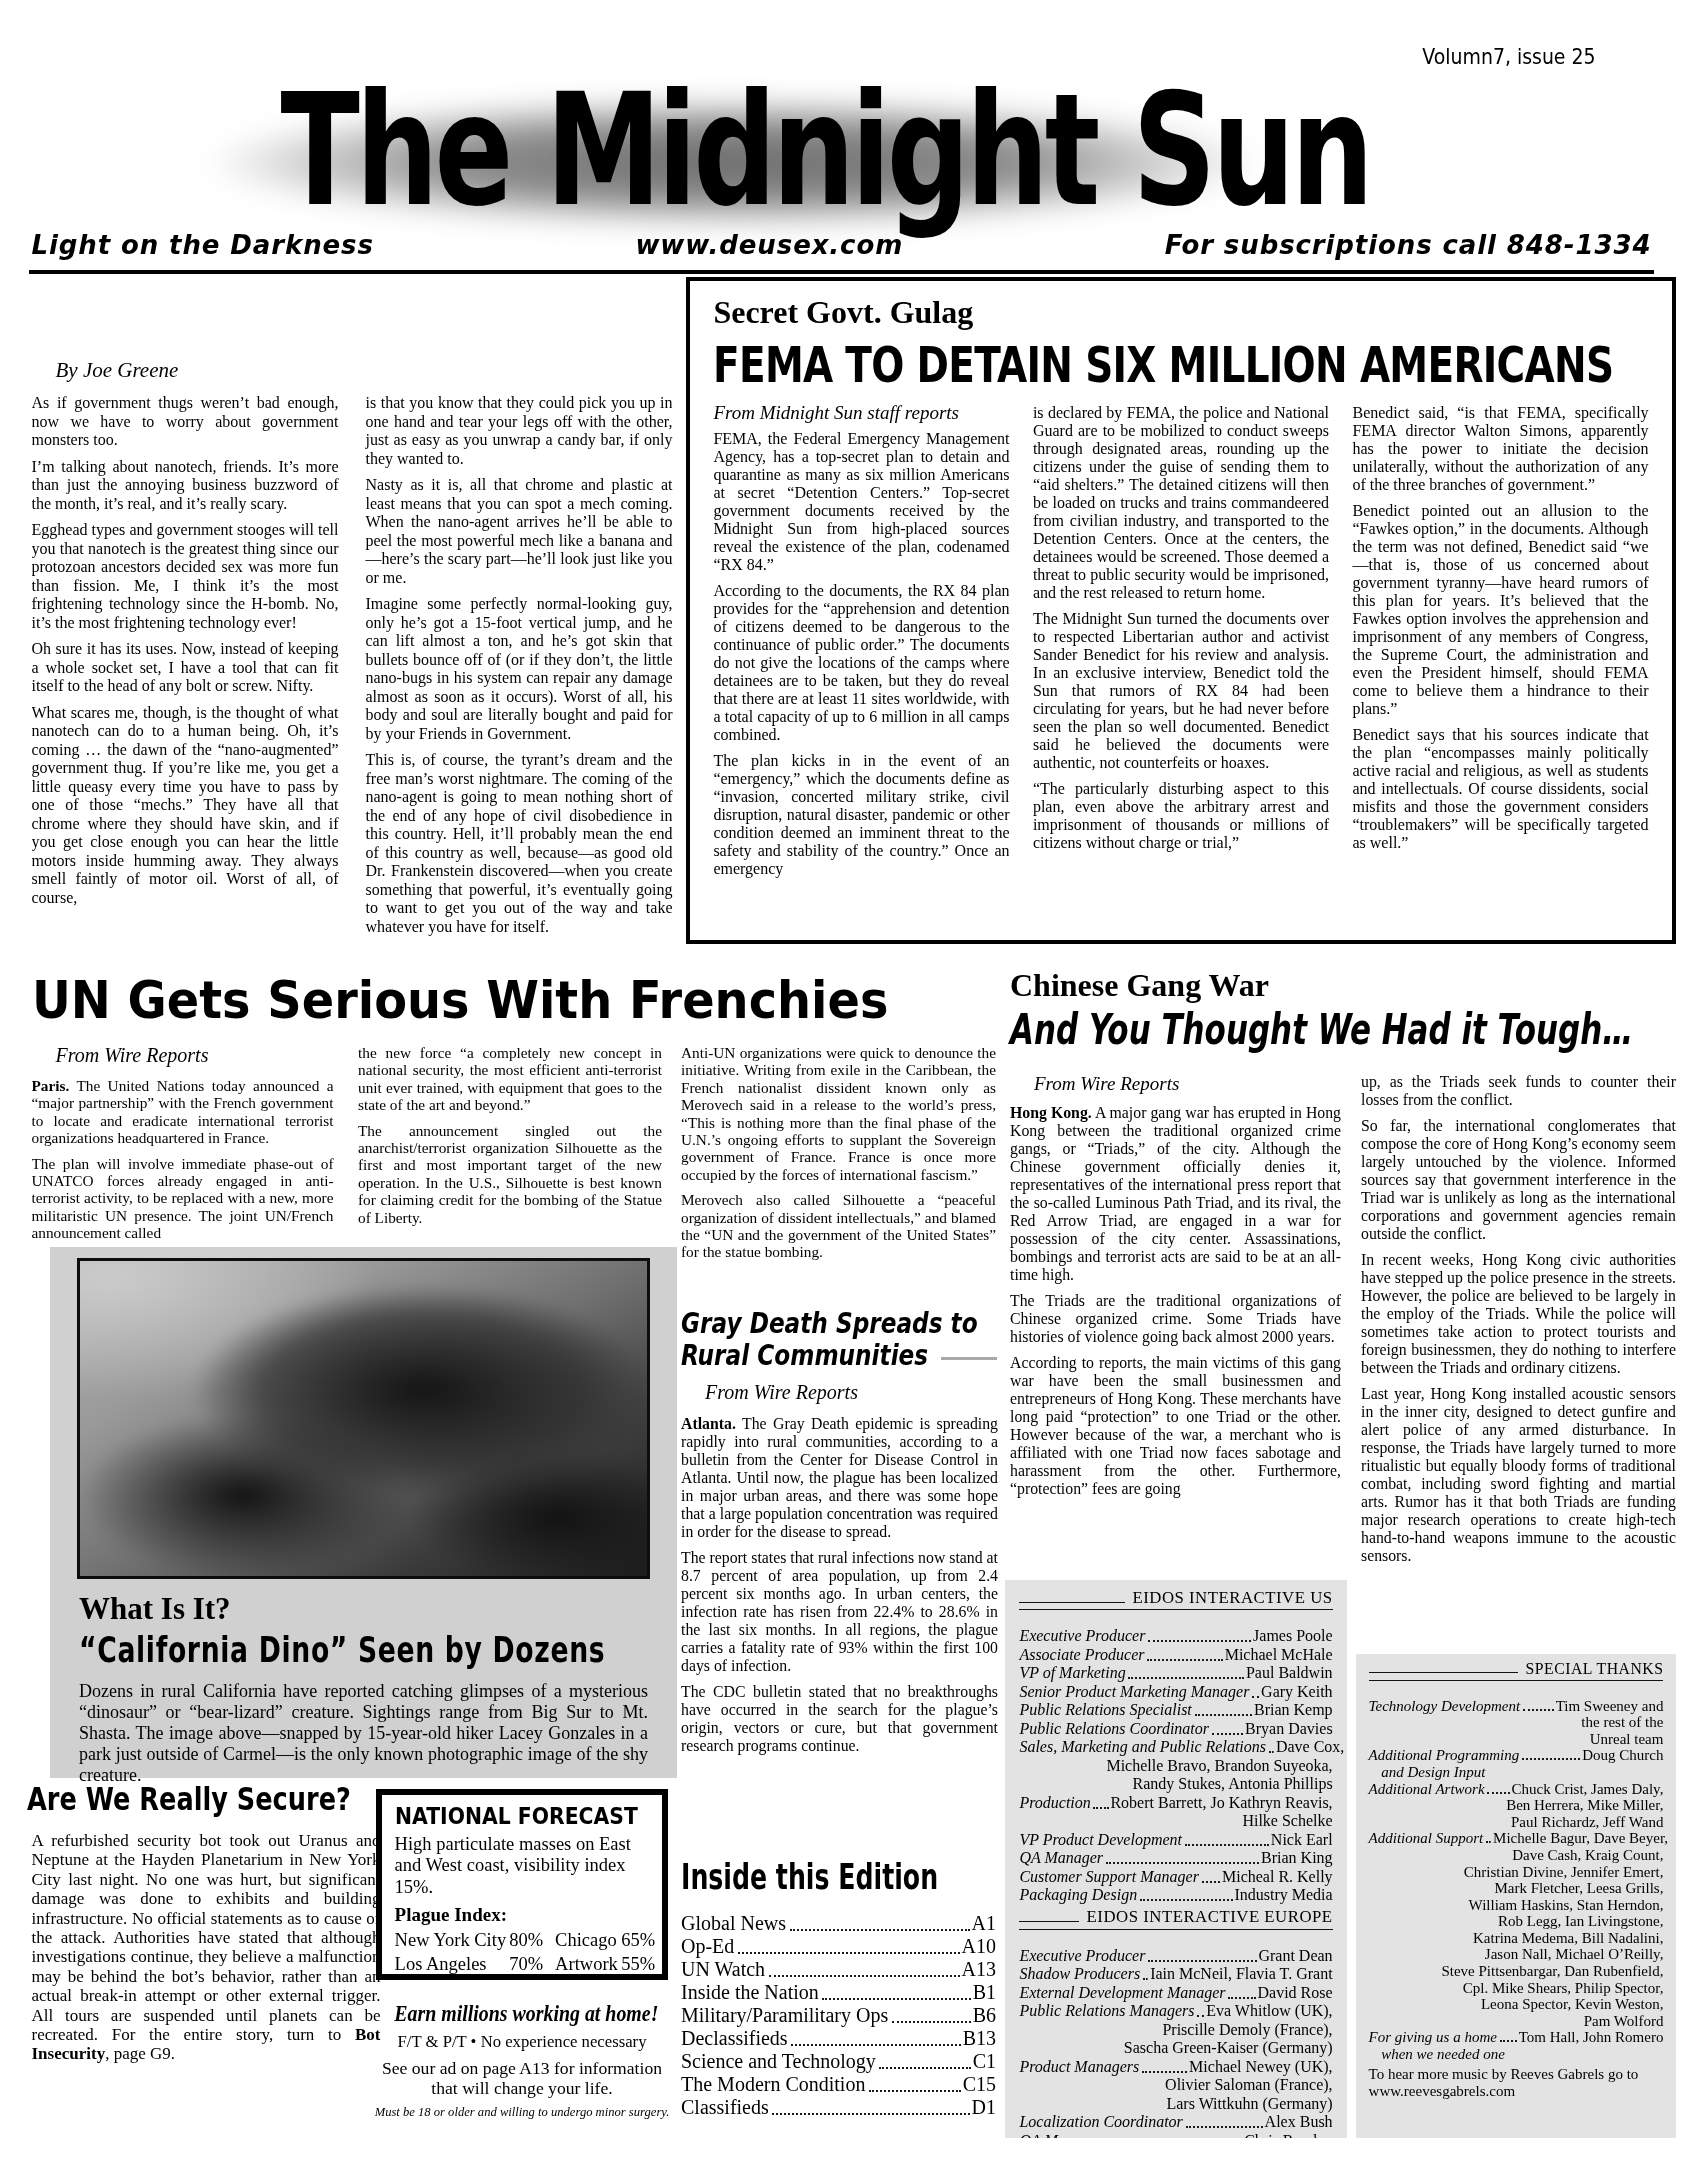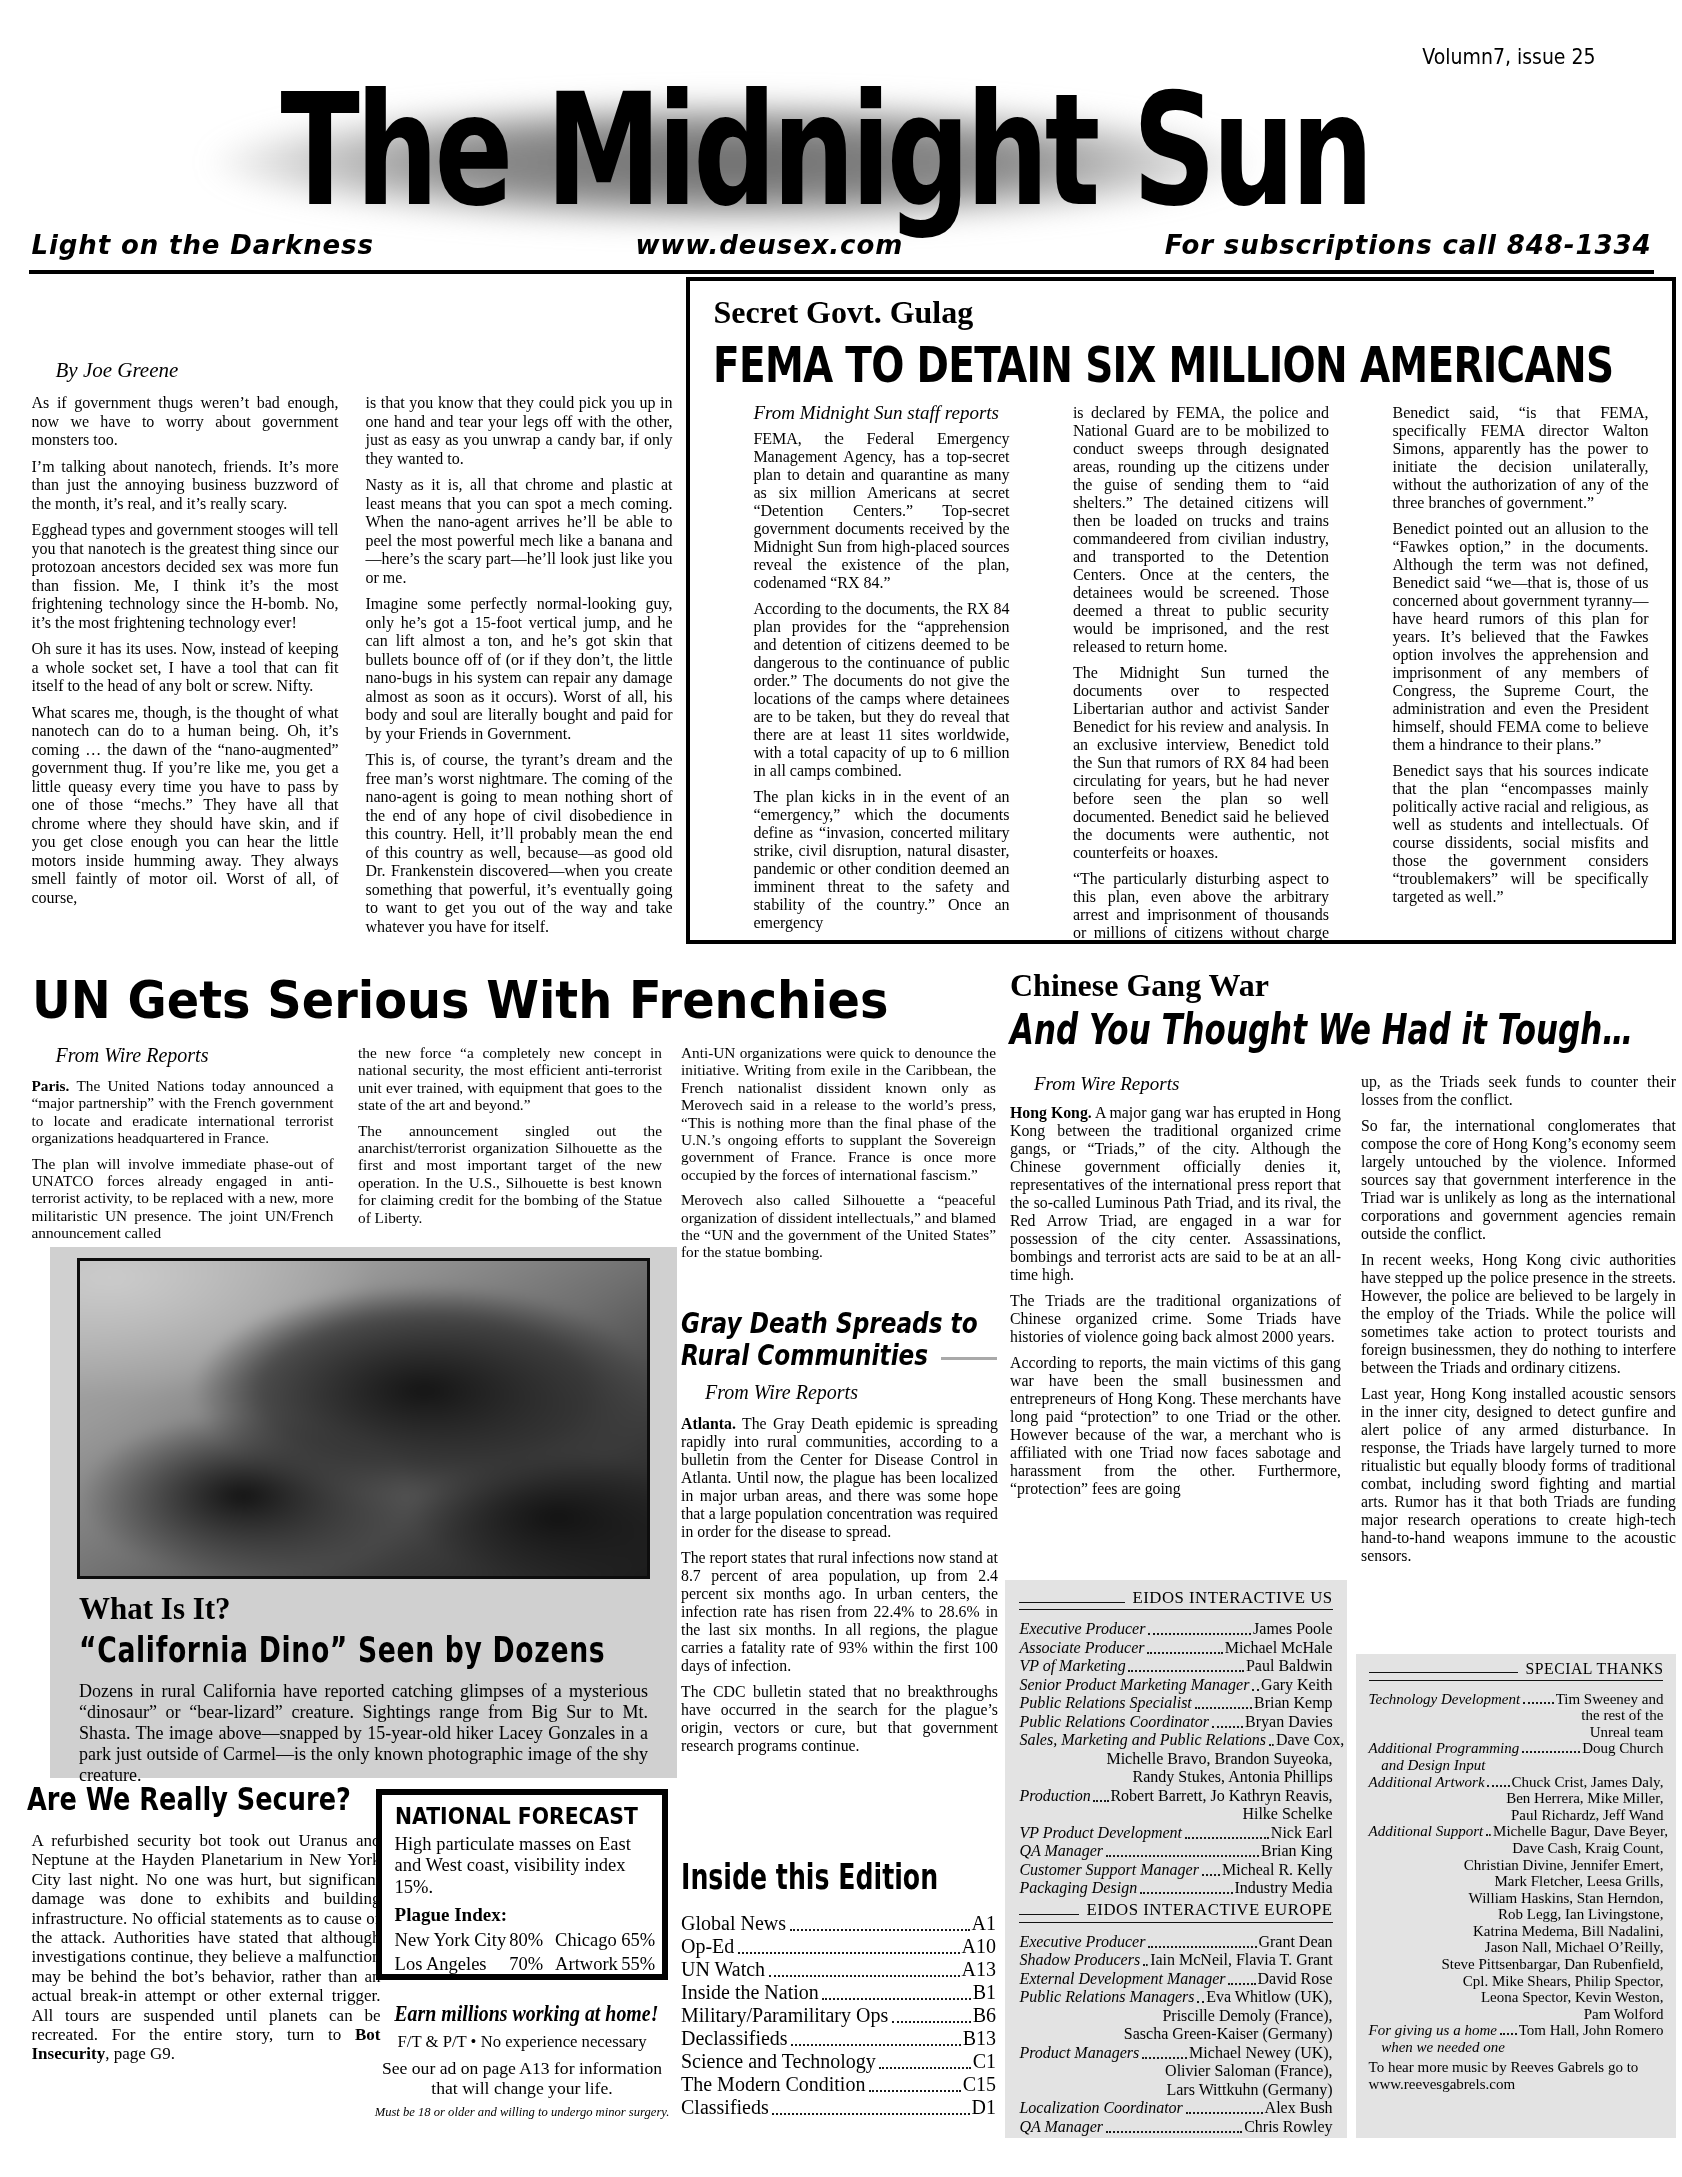--- a/index.html
+++ b/index.html
@@ -34,21 +34,21 @@
            font-size:16px;line-height:18.5px;overflow:hidden;}
   .ss-cols .col{flex:1;}
   
   .fema-box{position:absolute;left:686px;top:277px;width:990px;height:667px;
             border:4.5px solid #000;box-sizing:border-box;padding:12.6px 23.4px;overflow:hidden;}
   .fema-kicker{font-size:32px;}
   .fema-head{margin-top:7.2px;font-family:"DejaVu Sans",sans-serif;font-weight:bold;font-size:50px;
              letter-spacing:-0.9px;line-height:1.08;}
   .fema-head .sx{transform:scaleX(.78);}
   .fema-cols{margin-top:12.6px;display:flex;gap:23.4px;font-size:16px;line-height:18px;}
-  .fema-cols .col{flex:1;margin-left:40px;}
+  .fema-cols .col{flex:1;}
   .fema-byline{font-style:italic;font-size:19px;margin:0 0 7.2px 0 !important;text-align:left !important;}
   
   .un-head{position:absolute;left:31.5px;top:970px;font-family:"DejaVu Sans",sans-serif;
            font-weight:bold;font-size:52px;}
   .un-head .sx{transform:scaleX(.92);}
   .un-byline{position:absolute;left:31.5px;top:1044px;font-size:20px;}
   .un-col{position:absolute;font-size:15.3px;line-height:17.4px;overflow:hidden;}
   #un-col1{left:31.5px;top:1077px;width:302px;height:171px;}
   #un-col2{left:358px;top:1044px;width:304px;height:203px;}
   #un-col3{left:681px;top:1044px;width:315px;height:252px;}
@@ -114,21 +114,21 @@
   .gw-col{position:absolute;font-size:15.8px;line-height:18px;overflow:hidden;}
   #gw-col1{left:1010px;top:1104px;width:331px;height:472px;}
   #gw-col2{left:1361px;top:1073px;width:315px;height:540px;}
   
   .credits-box{position:absolute;background:#e3e3e3;box-sizing:border-box;overflow:hidden;}
   #credits-left{left:1005px;top:1580px;width:342px;height:558px;padding:9px 14.4px;
                 font-size:16px;line-height:18.5px;}
   #credits-right{left:1356px;top:1654px;width:320px;height:484px;padding:7.2px 12.6px;
                  font-size:15px;line-height:16.6px;}
   .credits-header{display:flex;align-items:flex-end;border-bottom:1.8px solid #111;
-                  padding-bottom:1.8px;margin-bottom:10px;font-size:1.05em;letter-spacing:0.5px;}
+                  padding-bottom:1.8px;margin-bottom:17px;font-size:1.05em;letter-spacing:0.5px;}
   .credits-header .hleader{flex:1;border-bottom:1.8px solid #111;margin:0 7.2px 4.5px 0;}
   .credits-header .htext{white-space:nowrap;}
   .credit-row{display:flex;align-items:flex-end;}
   .credit-role{font-style:italic;white-space:nowrap;}
   .credit-dots{flex:1;border-bottom:2px dotted #1a1a1a;margin:0 1.8px 3.6px 2.7px;min-width:5.4px;}
   .credit-name{white-space:nowrap;}
   .credit-role2{font-style:italic;padding-left:12.6px;}
   .credit-cont{text-align:right;}
   .credits-footer{margin-top:3.6px;}
   .eu-gap{height:3.6px;}

